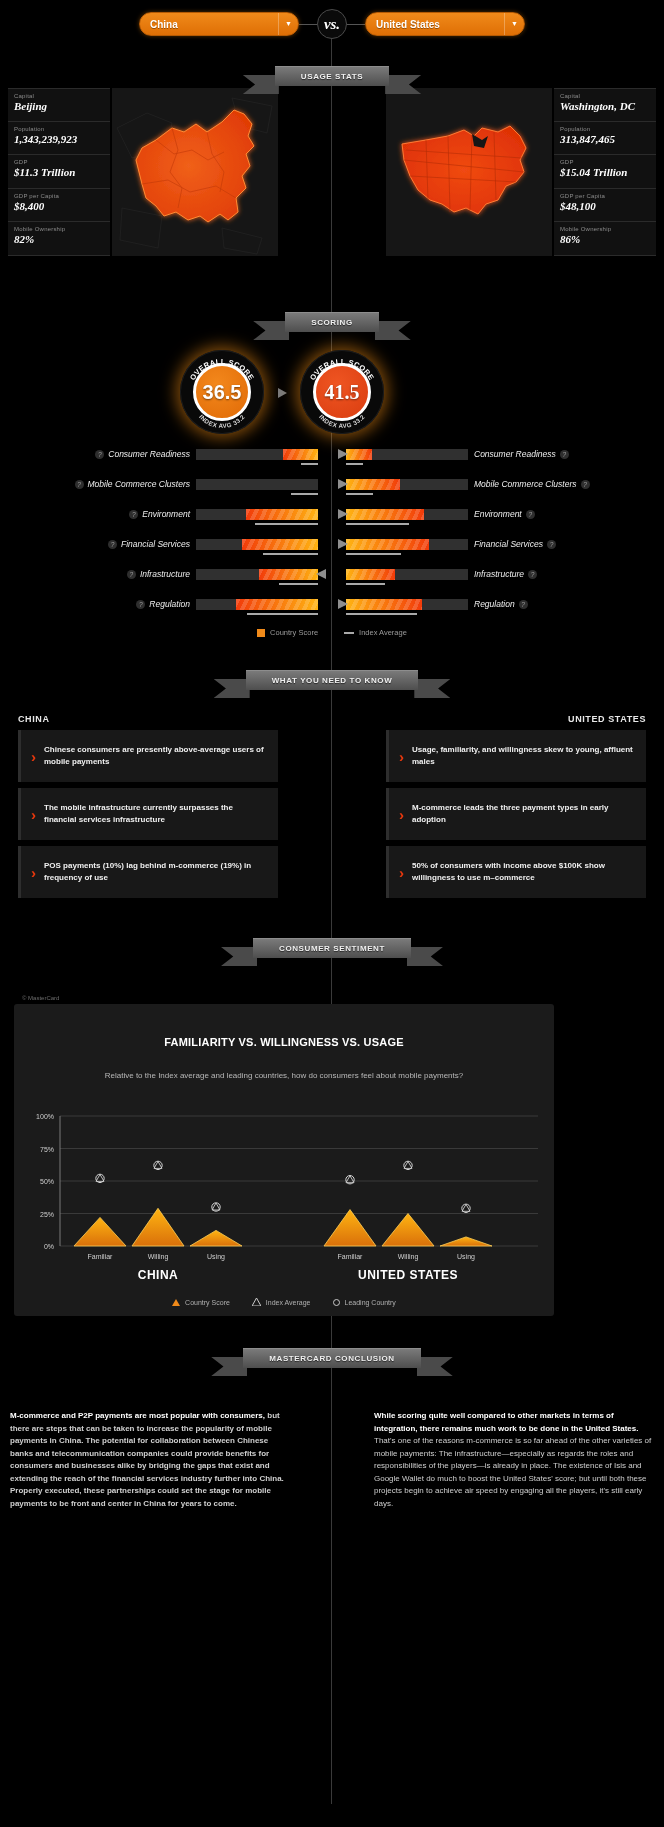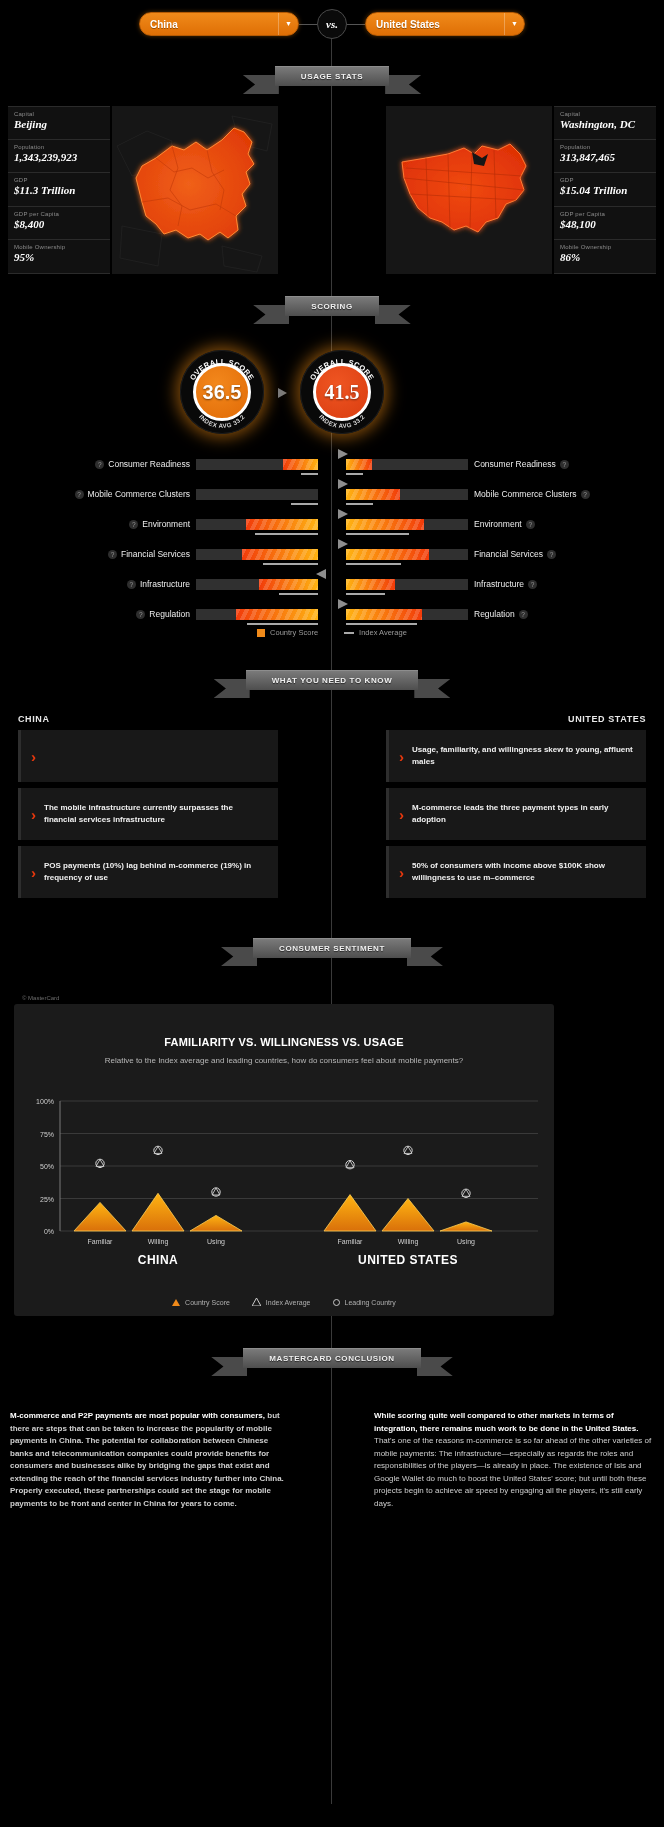--- a/index.html
+++ b/index.html
@@ -27,40 +27,40 @@
     position: relative;
   }
   .sel .lbl { flex: 1; padding-left: 10px; font-size: 10px; font-weight: bold; color: #fff; text-shadow: 0 1px 0 rgba(0,0,0,.35); }
   .sel .caret { width: 20px; text-align: center; font-size: 7px; color: #fff; border-left: 1px solid rgba(255,255,255,.28); line-height: 22px; height: 22px; }
   .connector { width: 18px; height: 1px; background: #555; }
   .vs {
     width: 30px; height: 30px; border-radius: 50%;
     background: #0a0a0a; border: 1px solid #4a4a4a;
     display: flex; align-items: center; justify-content: center;
     font-family: "Liberation Serif", serif; font-style: italic; font-weight: bold;
-    font-size: 11px; color: #fff;
+    font-size: 15px; color: #fff;
   }
 
   
   .ribbon { position: absolute; left: 0; width: 664px; display: flex; justify-content: center; }
   .ribbon .tails { position: relative; }
   .ribbon .plate {
     background: linear-gradient(#7a7a7a, #4e4e4e);
     color: #f0f0f0; font-size: 8px; font-weight: bold; letter-spacing: .6px;
     padding: 5px 26px; text-align: center; position: relative; z-index: 3;
     border-top: 1px solid #8d8d8d;
     text-shadow: 0 1px 1px rgba(0,0,0,.6);
     white-space: nowrap;
   }
   .ribbon .tail { position: absolute; top: 9px; width: 36px; height: 19px; background: #4a4a4a; z-index: 1; }
   .ribbon .tail.l { left: -32px; clip-path: polygon(0 0, 100% 0, 100% 100%, 0 100%, 34% 50%); }
   .ribbon .tail.r { right: -32px; clip-path: polygon(0 0, 100% 0, 66% 50%, 100% 100%, 0 100%); }
 
   
-  .qs { position: absolute; top: 106px; left: 0; width: 664px; height: 168px; }
+  .qs { position: absolute; top: 88px; left: 0; width: 664px; height: 168px; }
   .stats-col { position: absolute; top: 0; width: 102px; }
   .stats-col.left { left: 8px; }
   .stats-col.right { right: 8px; }
   .stat {
     background: #111; border-bottom: 1px solid #2b2b2b; padding: 4px 6px 5px 6px; height: 33.6px;
   }
   .stat:first-child { border-top: 1px solid #2b2b2b; }
   .stat .k { font-size: 6px; color: #8c8c8c; letter-spacing: .2px; }
   .stat .v { font-family: "Liberation Serif", serif; font-style: italic; font-weight: bold; font-size: 11px; color: #fff; margin-top: 1px; line-height: 13px; }
   .map-box { position: absolute; top: 0; width: 166px; height: 168px; background: #161616; overflow: hidden; }
@@ -82,21 +82,21 @@
   .badge.right .inner { background: radial-gradient(circle at 40% 35%, #ef5522, #d93d10); font-family: Liberation Serif, serif; }
   .badge .arc { position: absolute; inset: 0; }
   .badge .arc text { fill: #fff; font-size: 7.4px; font-weight: bold; letter-spacing: .4px; font-family: "Liberation Sans", sans-serif; }
   .badge .arc text.avg { fill: #d8d8d8; font-size: 6.2px; }
   .badge-arrow { position: absolute; top: 43px; left: 278px; width: 0; height: 0;
     border-top: 5px solid transparent; border-bottom: 5px solid transparent; border-left: 9px solid #7a7a7a; }
 
   
   .bars { position: absolute; top: 446px; left: 0; width: 664px; }
   .barrow { position: relative; height: 30px; }
-  .bl, .br { position: absolute; top: 10px; width: 318px; display: flex; align-items: center; height: 16px; }
+  .bl, .br { position: absolute; top: 0; width: 318px; display: flex; align-items: center; height: 16px; font-style: italic; }
   .bl { left: 0; justify-content: flex-end; }
   .br { right: 0; }
   .qmark { width: 9px; height: 9px; border-radius: 50%; background: #2e2e2e; color: #9b9b9b;
     font-size: 6.5px; line-height: 9px; text-align: center; flex: none; }
   .blabel { font-size: 8.5px; color: #ededed; white-space: nowrap; }
   .bl .blabel { margin-left: 4px; margin-right: 6px; }
   .br .blabel { margin-right: 4px; margin-left: 6px; }
   .track { position: relative; width: 122px; height: 11px; background: #303030; flex: none; }
   .fill { position: absolute; top: 0; height: 11px;
     background-image: repeating-linear-gradient(115deg, rgba(255,255,255,.16) 0 4px, rgba(255,255,255,0) 4px 8px),
@@ -125,21 +125,21 @@
   .ntk-col.r { right: 18px; }
   .ntk-item { background: #181818; border-left: 3px solid #2e2e2e; margin-bottom: 6px; padding: 12px 12px 12px 10px;
     display: flex; align-items: center; gap: 8px; min-height: 52px; }
   .chev { color: #e8380d; font-size: 15px; font-weight: bold; flex: none; line-height: 1; }
   .ntk-text { font-size: 8px; line-height: 12px; color: #f0f0f0; font-weight: bold; }
 
   
   .copyright { position: absolute; top: 995px; left: 22px; font-size: 6px; color: #6b6b6b; }
   .chart-panel { position: absolute; top: 1004px; left: 14px; width: 540px; height: 312px; background: #1b1b1b; border-radius: 3px; }
   .chart-title { text-align: center; font-size: 11px; font-weight: bold; color: #fff; margin-top: 32px; letter-spacing: .2px; }
-  .chart-sub { text-align: center; font-size: 8px; color: #b8b8b8; margin-top: 8px; }
+  .chart-sub { text-align: center; font-size: 8px; color: #b8b8b8; margin-top: 23px; }
   .plot { position: relative; margin: 16px 0 0 0; height: 175px; }
   .plot svg { display: block; }
   .chart-legend { position: absolute; bottom: 10px; left: 0; width: 540px; display: flex; justify-content: center; gap: 22px; font-size: 7px; color: #b0b0b0; }
   .chart-legend .it { display: flex; align-items: center; gap: 5px; }
   .tri { width: 0; height: 0; border-left: 4px solid transparent; border-right: 4px solid transparent; border-bottom: 7px solid #f08a1a; }
   .circ { width: 7px; height: 7px; border-radius: 50%; border: 1px solid #c9c9c9; }
 
   
   .concl-col { position: absolute; top: 1410px; width: 280px; font-size: 8px; line-height: 12.5px; color: #cfcfcf; }
   .concl-col.l { left: 10px; font-weight: bold; }
@@ -187,21 +187,21 @@
       <div class="stat">
         <div class="k">GDP</div>
         <div class="v">$11.3 Trillion</div>
       </div>
       <div class="stat">
         <div class="k">GDP per Capita</div>
         <div class="v">$8,400</div>
       </div>
       <div class="stat">
         <div class="k">Mobile Ownership</div>
-        <div class="v">95%</div>
+        <div class="v">82%</div>
       </div>
     </div>
 
     <div class="map-box left">
       <svg width="166" height="168" viewBox="0 0 166 168">
         <defs>
           <radialGradient id="cg" cx="45%" cy="50%" r="65%">
             <stop offset="0%" stop-color="#f0601a"></stop>
               <stop offset="100%" stop-color="#e03b05"></stop>
           </radialGradient>
@@ -279,21 +279,21 @@
         <div class="k">GDP per Capita</div>
         <div class="v">$48,100</div>
       </div>
       <div class="stat">
         <div class="k">Mobile Ownership</div>
         <div class="v">86%</div>
       </div>
     </div>
   </div>
 
-  <div class="ribbon" style="top:296px">
+  <div class="ribbon" style="top:312px">
     <div class="tails">
       <div class="tail l"></div>
       <div class="tail r"></div>
       <div class="plate">SCORING</div>
     </div>
   </div>
 
   <div class="badges">
     <div class="badge left">
       <div class="glow"></div>
@@ -457,20 +457,21 @@
       <div class="plate">WHAT YOU NEED TO KNOW</div>
     </div>
   </div>
 
   <div class="ntk-head l">CHINA</div>
   <div class="ntk-head r">UNITED STATES</div>
 
   <div class="ntk-col l">
     <div class="ntk-item">
       <span class="chev">›</span>
+      <span class="ntk-text">Chinese consumers are presently above-average users of mobile payments</span>
     </div>
     <div class="ntk-item">
       <span class="chev">›</span>
       <span class="ntk-text">The mobile infrastructure currently surpasses the financial services infrastructure</span>
     </div>
     <div class="ntk-item">
       <span class="chev">›</span>
       <span class="ntk-text">POS payments (10%) lag behind m-commerce (19%) in frequency of use</span>
     </div>
   </div>

